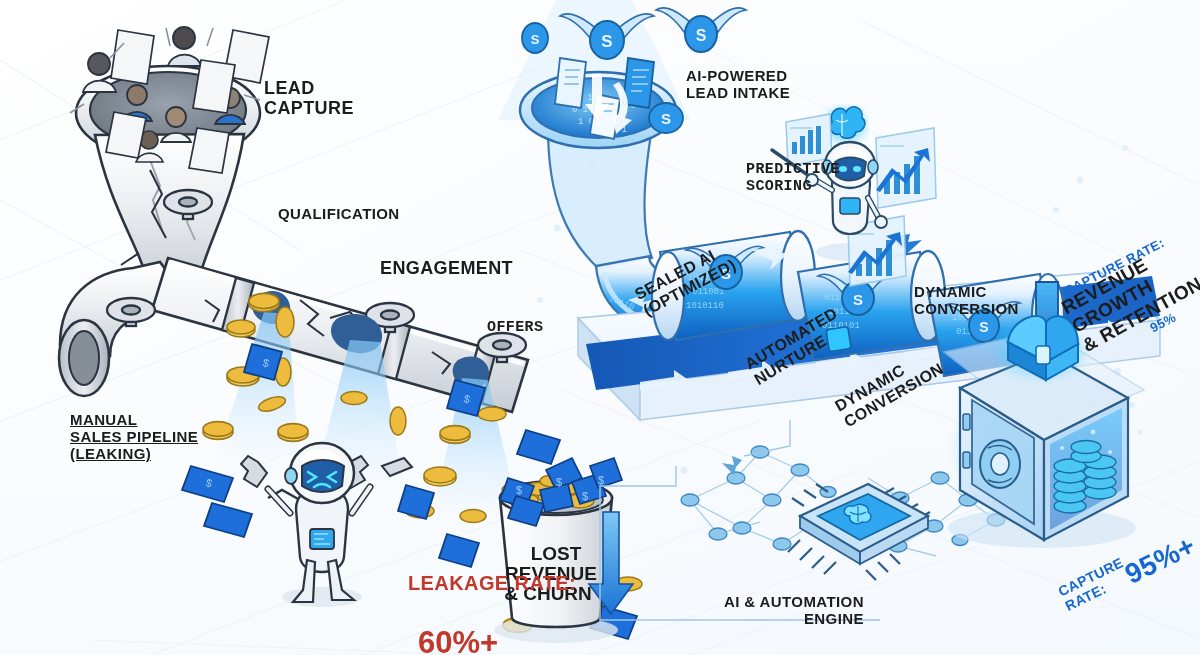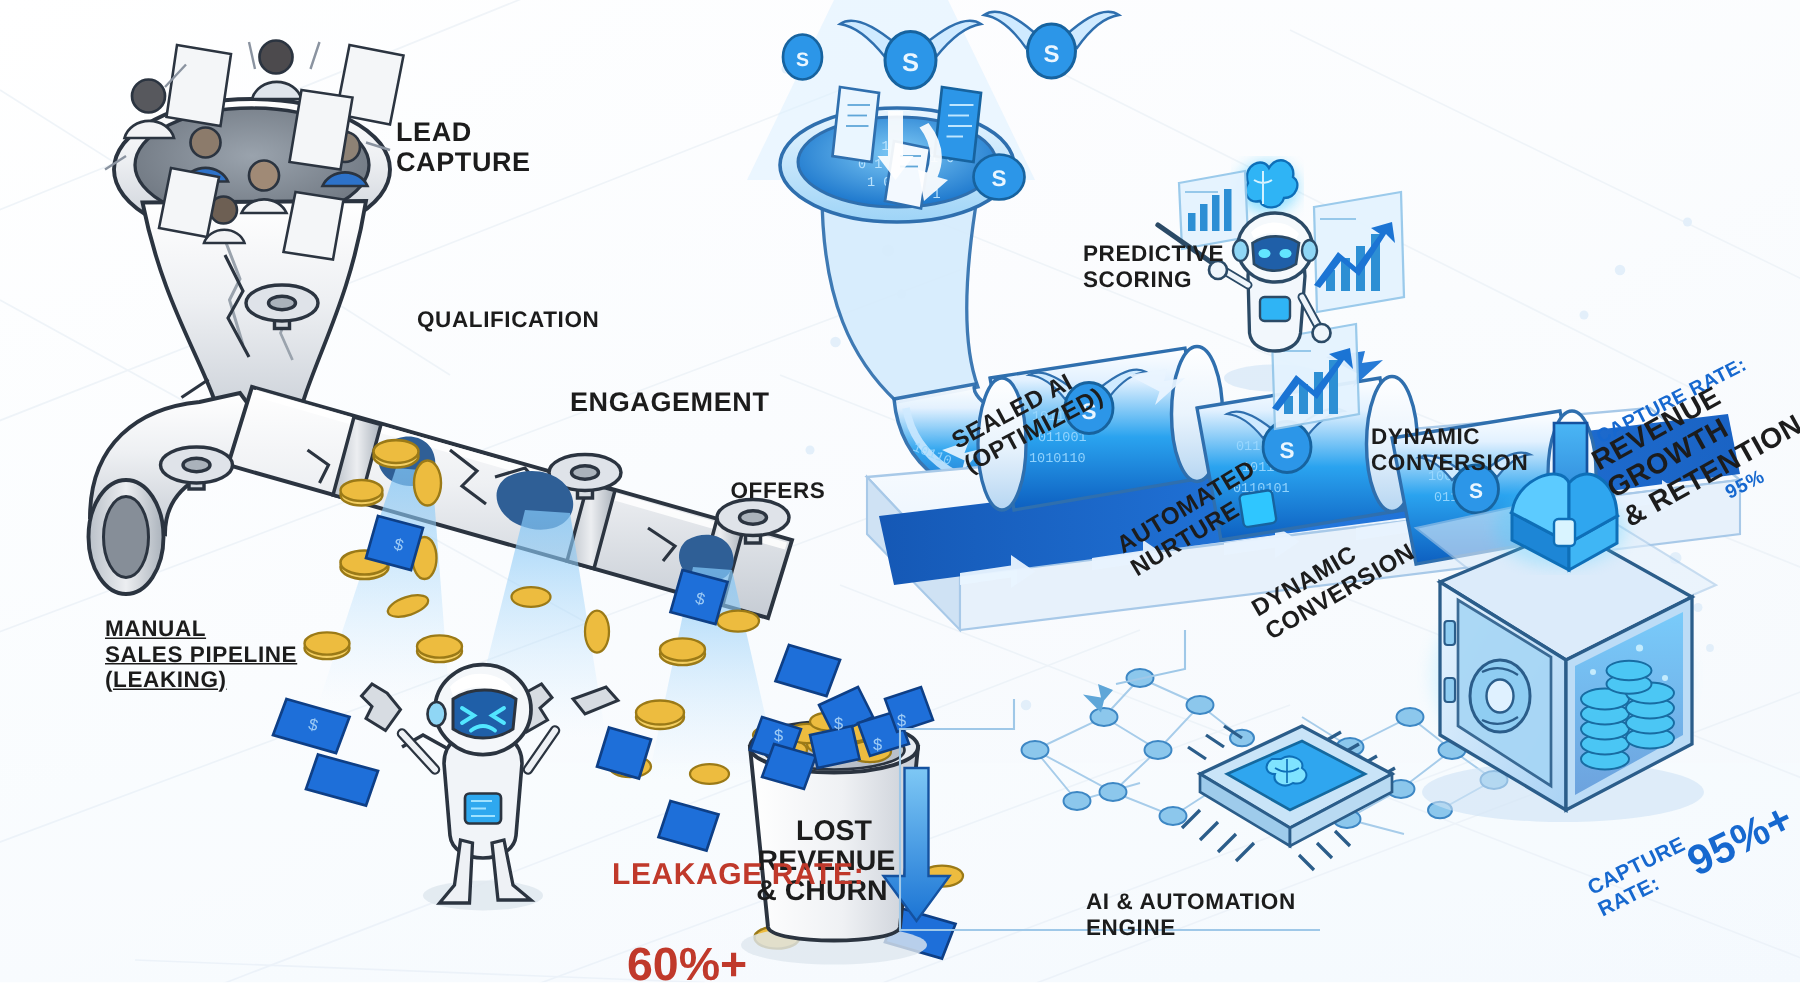--- a/index.html
+++ b/index.html
@@ -710,46 +710,48 @@
     </g>
   </svg>
 
   <div class="lbl" style="left:264px;top:78px;font-size:18px;">LEAD
 CAPTURE</div>
 
   <div class="lbl" style="left:278px;top:206px;font-size:15px;">QUALIFICATION</div>
 
   <div class="lbl" style="left:380px;top:258px;font-size:18px;">ENGAGEMENT</div>
 
-  <div class="lbl" style="left:487px;top:320px;font-size:15px;">OFFERS</div>
+  <div class="lbl" style="left:487px;top:320px;font-size:15px;font-family:Liberation Mono, monospace;">OFFERS</div>
 
   <div class="lbl" style="left:70px;top:412px;font-size:15px;text-decoration:underline;">MANUAL
 SALES PIPELINE
 (LEAKING)</div>
 
   <div class="lbl red" style="left:408px;top:572px;font-size:20px;">LEAKAGE RATE:</div>
   <div class="lbl red big" style="left:418px;top:626px;">60%+</div>
 
-
-  <div class="lbl" style="left:722px;top:162px;font-size:15px;">PREDICTIVE
+  <div class="lbl" style="left:686px;top:68px;font-size:15px;">AI-POWERED
+LEAD INTAKE</div>
+
+  <div class="lbl" style="left:746px;top:162px;font-size:15px;font-family:Liberation Mono, monospace;">PREDICTIVE
 SCORING</div>
 
   <div class="lbl skew-a" style="left:632px;top:288px;font-size:16px;">SEALED AI
 (OPTIMIZED)</div>
 
   <div class="lbl skew-b" style="left:742px;top:358px;font-size:16px;">AUTOMATED
 NURTURE</div>
 
   <div class="lbl skew-c" style="left:832px;top:400px;font-size:16px;">DYNAMIC
 CONVERSION</div>
 
   <div class="lbl" style="left:914px;top:284px;font-size:15px;">DYNAMIC
 CONVERSION</div>
 
-  <div class="lbl" style="left:724px;top:594px;font-size:15px;text-align:left;">AI &amp; AUTOMATION
+  <div class="lbl" style="left:724px;top:594px;font-size:15px;text-align:right;">AI &amp; AUTOMATION
 ENGINE</div>
 
   <div class="lbl skew-d" style="left:1058px;top:300px;font-size:19px;">REVENUE GROWTH
 &amp; RETENTION</div>
 
   <div class="lbl blue skew-e" style="left:1062px;top:286px;font-size:13px;">CAPTURE RATE:</div>
   <div class="lbl blue skew-e" style="left:1148px;top:323px;font-size:13px;">95%</div>
 
   <div class="lbl blue skew-f" style="left:1056px;top:586px;font-size:14px;">CAPTURE
 RATE:</div>

